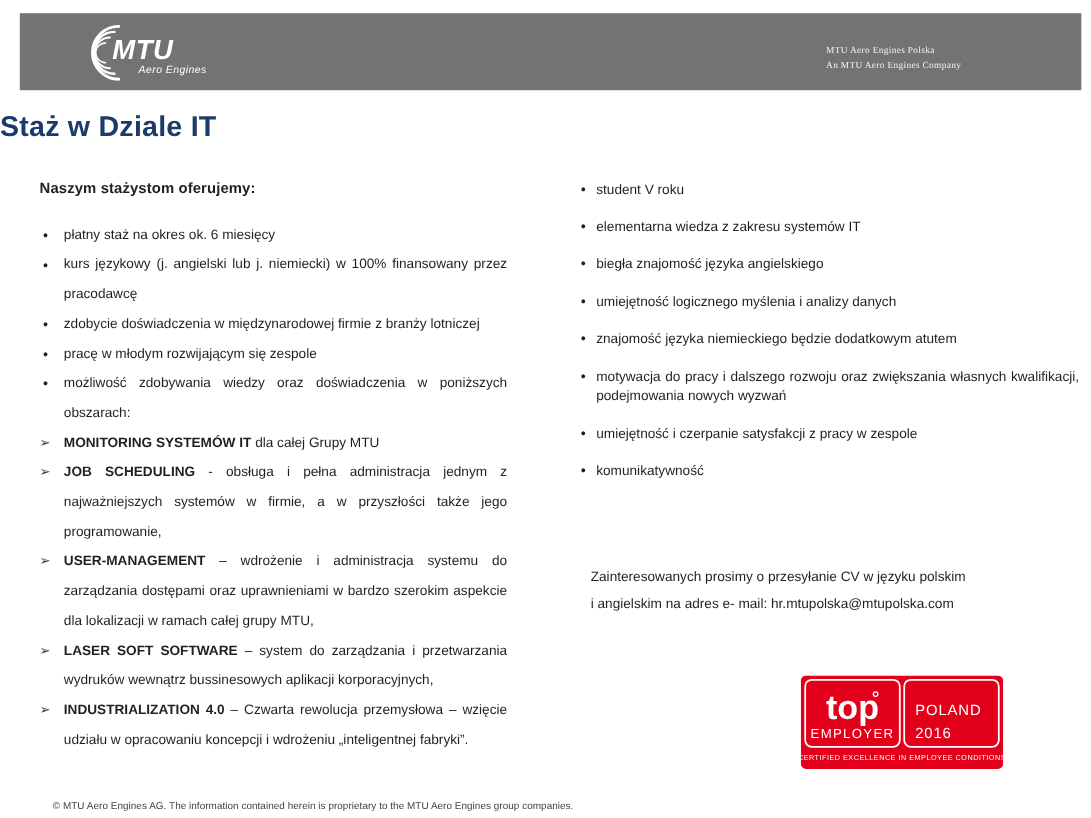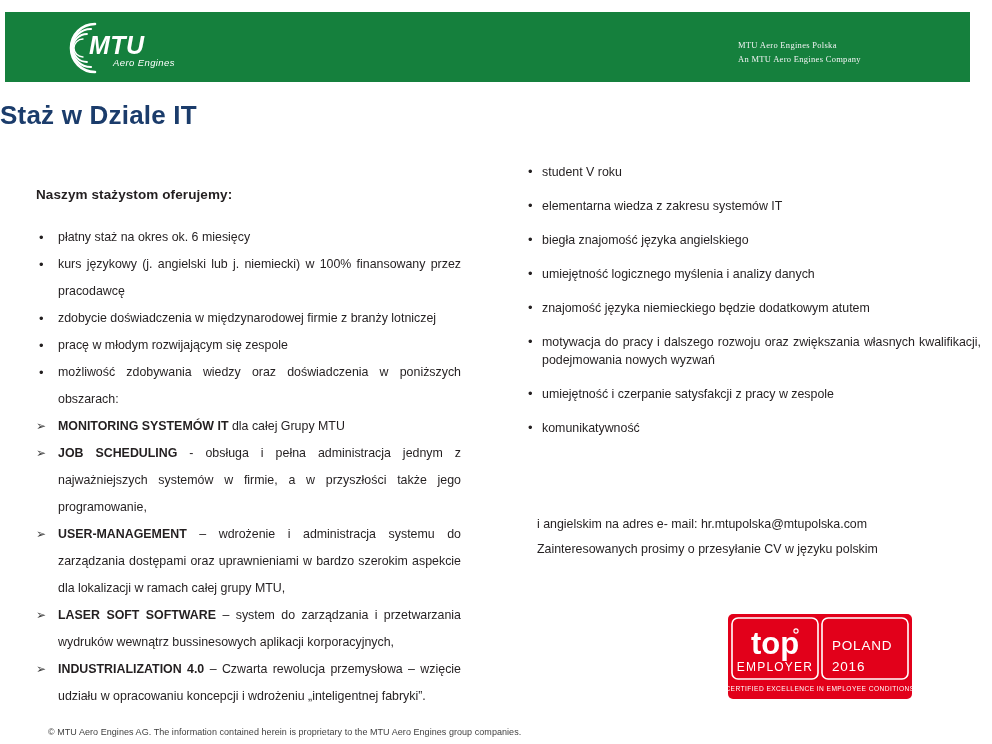--- a/index.html
+++ b/index.html
@@ -12,25 +12,25 @@
     height: 744px;
     position: relative;
     overflow: hidden;
     font-family: "Liberation Sans", sans-serif;
     color: #231f20;
   }
 
   
   .header-bar {
     position: absolute;
-    left: 5px;
+    left: 18px;
     top: 12px;
     width: 965px;
     height: 70px;
-    background: #15803d;
+    background: #737373;
     box-sizing: border-box;
   }
   .logo-wrap {
     position: absolute;
     left: 44px;
     top: 8px;
     width: 140px;
     height: 56px;
   }
   .logo-svg { display: block; }
@@ -58,21 +58,21 @@
     font-weight: bold;
     color: #1b3c6b;
     letter-spacing: 0.2px;
   }
 
   
   .col {
     position: absolute;
     top: 163px;
   }
-  .col-left  { left: 36px;  width: 425px; margin-top: 24px; }
+  .col-left  { left: 36px;  width: 425px; }
   .col-right { left: 526px; width: 455px; }
 
   .col-heading {
     font-size: 13.5px;
     font-weight: bold;
     color: #231f20;
     margin: 0 0 22px 0;
     letter-spacing: 0.1px;
   }
   .col-right .col-heading { margin-bottom: 18px; }
@@ -245,22 +245,22 @@
         <span class="txt">umiejętność i czerpanie satysfakcji z pracy w zespole</span>
       </li>
       <li class="bullet-item">
         <span class="marker dot">•</span>
         <span class="txt">komunikatywność</span>
       </li>
     </ul>
 </div>
 
 <div class="contact-block">
+  <div>Zainteresowanych prosimy o przesyłanie CV w języku polskim</div>
   <div>i angielskim na adres e- mail: hr.mtupolska@mtupolska.com</div>
-  <div>Zainteresowanych prosimy o przesyłanie CV w języku polskim</div>
 </div>
 
 <div class="badge">
   <svg width="184" height="85" viewBox="0 0 184 85">
     <rect x="0" y="0" width="184" height="85" rx="5" ry="5" fill="#e2001a"></rect>
     <rect x="4" y="4" width="86" height="61" rx="6" ry="6" fill="none" stroke="#ffffff" stroke-width="1.6"></rect>
     <rect x="94" y="4" width="86" height="61" rx="6" ry="6" fill="none" stroke="#ffffff" stroke-width="1.6"></rect>
     <text x="47" y="40" text-anchor="middle" font-family="'Liberation Sans', sans-serif" font-size="31" font-weight="bold" fill="#ffffff">top</text>
     <circle cx="68" cy="17" r="2.1" fill="none" stroke="#ffffff" stroke-width="1.1"></circle>
     <text x="47" y="57" text-anchor="middle" font-family="'Liberation Sans', sans-serif" font-size="12" font-weight="normal" fill="#ffffff" letter-spacing="1.2">EMPLOYER</text>

